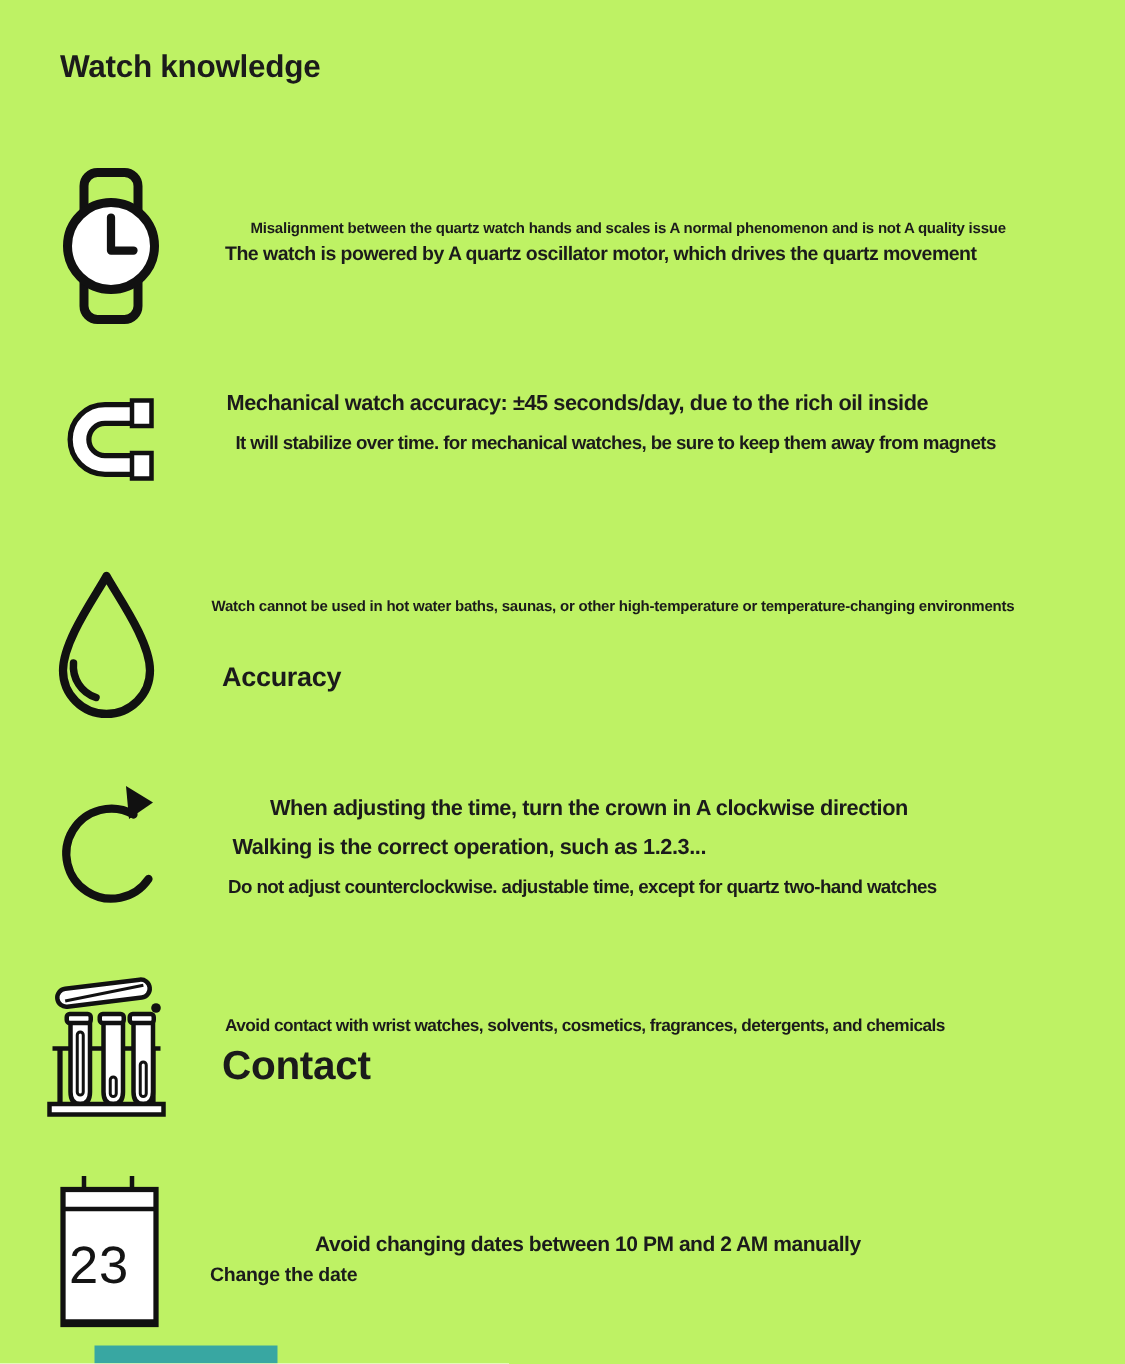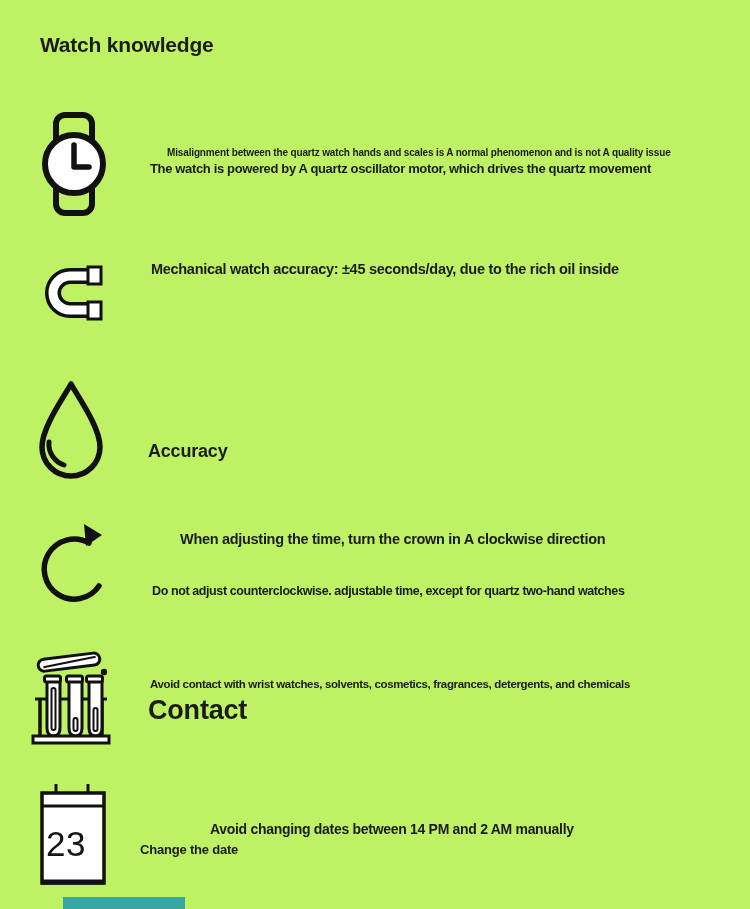--- a/index.html
+++ b/index.html
@@ -55,36 +55,39 @@
 
   <div class="icon" style="left:36px;top:263px;">
     <svg width="70" height="60" viewBox="0 0 70 60">
       <path d="M62 13 H34 A17 17 0 0 0 34 47 H62" fill="none" stroke="#111" stroke-width="16"></path>
       <path d="M62 13 H34 A17 17 0 0 0 34 47 H62" fill="none" stroke="#fff" stroke-width="9"></path>
       <rect x="52" y="4" width="13" height="17" fill="#fff" stroke="#111" stroke-width="3"></rect>
       <rect x="52" y="39" width="13" height="17" fill="#fff" stroke="#111" stroke-width="3"></rect>
     </svg>
   </div>
   <div class="t sz15" style="left:151px;top:261px;">Mechanical watch accuracy: ±45 seconds/day, due to the rich oil inside</div>
+  <div class="t sz12x" style="left:157px;top:288px;">It will stabilize over time. for mechanical watches, be sure to keep them away from magnets</div>
 
   <div class="icon" style="left:34px;top:379px;">
     <svg width="74" height="102" viewBox="0 0 74 102">
       <path d="M37 5 C30 18 8 48 8 68 A29 29 0 0 0 66 68 C66 48 44 18 37 5 Z" fill="none" stroke="#111" stroke-width="5.5" stroke-linejoin="round"></path>
       <path d="M15 63 A22 22 0 0 0 30 86" fill="none" stroke="#111" stroke-width="5" stroke-linecap="round"></path>
     </svg>
   </div>
+  <div class="t sz10" style="left:141px;top:399px;">Watch cannot be used in hot water baths, saunas, or other high-temperature or temperature-changing environments</div>
   <div class="t h18" style="left:148px;top:441px;text-align:center;">Accuracy</div>
 
   <div class="icon" style="left:38px;top:521px;">
     <svg width="76" height="88" viewBox="0 0 76 88">
       <path d="M51 22 A30 30 0 1 0 61 65" fill="none" stroke="#111" stroke-width="5.5" stroke-linecap="round"></path>
       <polygon points="46,3 64,14 48,25" fill="#111"></polygon>
     </svg>
   </div>
   <div class="t sz15" style="left:180px;top:531px;">When adjusting the time, turn the crown in A clockwise direction</div>
+  <div class="t sz15" style="left:155px;top:557px;">Walking is the correct operation, such as 1.2.3...</div>
   <div class="t sz12x" style="left:152px;top:584px;">Do not adjust counterclockwise. adjustable time, except for quartz two-hand watches</div>
 
   <div class="icon" style="left:30px;top:646px;">
     <svg width="82" height="100" viewBox="0 0 82 100">
       <g transform="rotate(-7 40 16)">
         <rect x="8" y="10" width="62" height="12" rx="6" fill="#fff" stroke="#111" stroke-width="3"></rect>
         <line x1="13" y1="18" x2="66" y2="14" stroke="#111" stroke-width="2"></line>
       </g>
       <circle cx="74" cy="26" r="3.2" fill="#111"></circle>
 
@@ -112,18 +115,18 @@
   <div class="icon" style="left:40px;top:784px;">
     <svg width="66" height="103" viewBox="0 0 66 103">
       <line x1="16" y1="0" x2="16" y2="15" stroke="#111" stroke-width="3"></line>
       <line x1="48" y1="0" x2="48" y2="15" stroke="#111" stroke-width="3"></line>
       <rect x="2" y="9" width="62" height="90" fill="#fff" stroke="#111" stroke-width="3.5"></rect>
       <line x1="2" y1="22" x2="64" y2="22" stroke="#111" stroke-width="3"></line>
       <line x1="1" y1="98" x2="65" y2="98" stroke="#111" stroke-width="5"></line>
     </svg>
   </div>
   <div class="cal-num">23</div>
-  <div class="t sz14" style="left:210px;top:821px;">Avoid changing dates between 14 PM and 2 AM manually</div>
+  <div class="t sz14" style="left:210px;top:821px;">Avoid changing dates between 10 PM and 2 AM manually</div>
   <div class="t sz13b" style="left:140px;top:842px;">Change the date</div>
 
   <div class="accent-bar" style="background: rgb(56, 167, 162);"></div>
 
 </div>
 
 </body></html>

